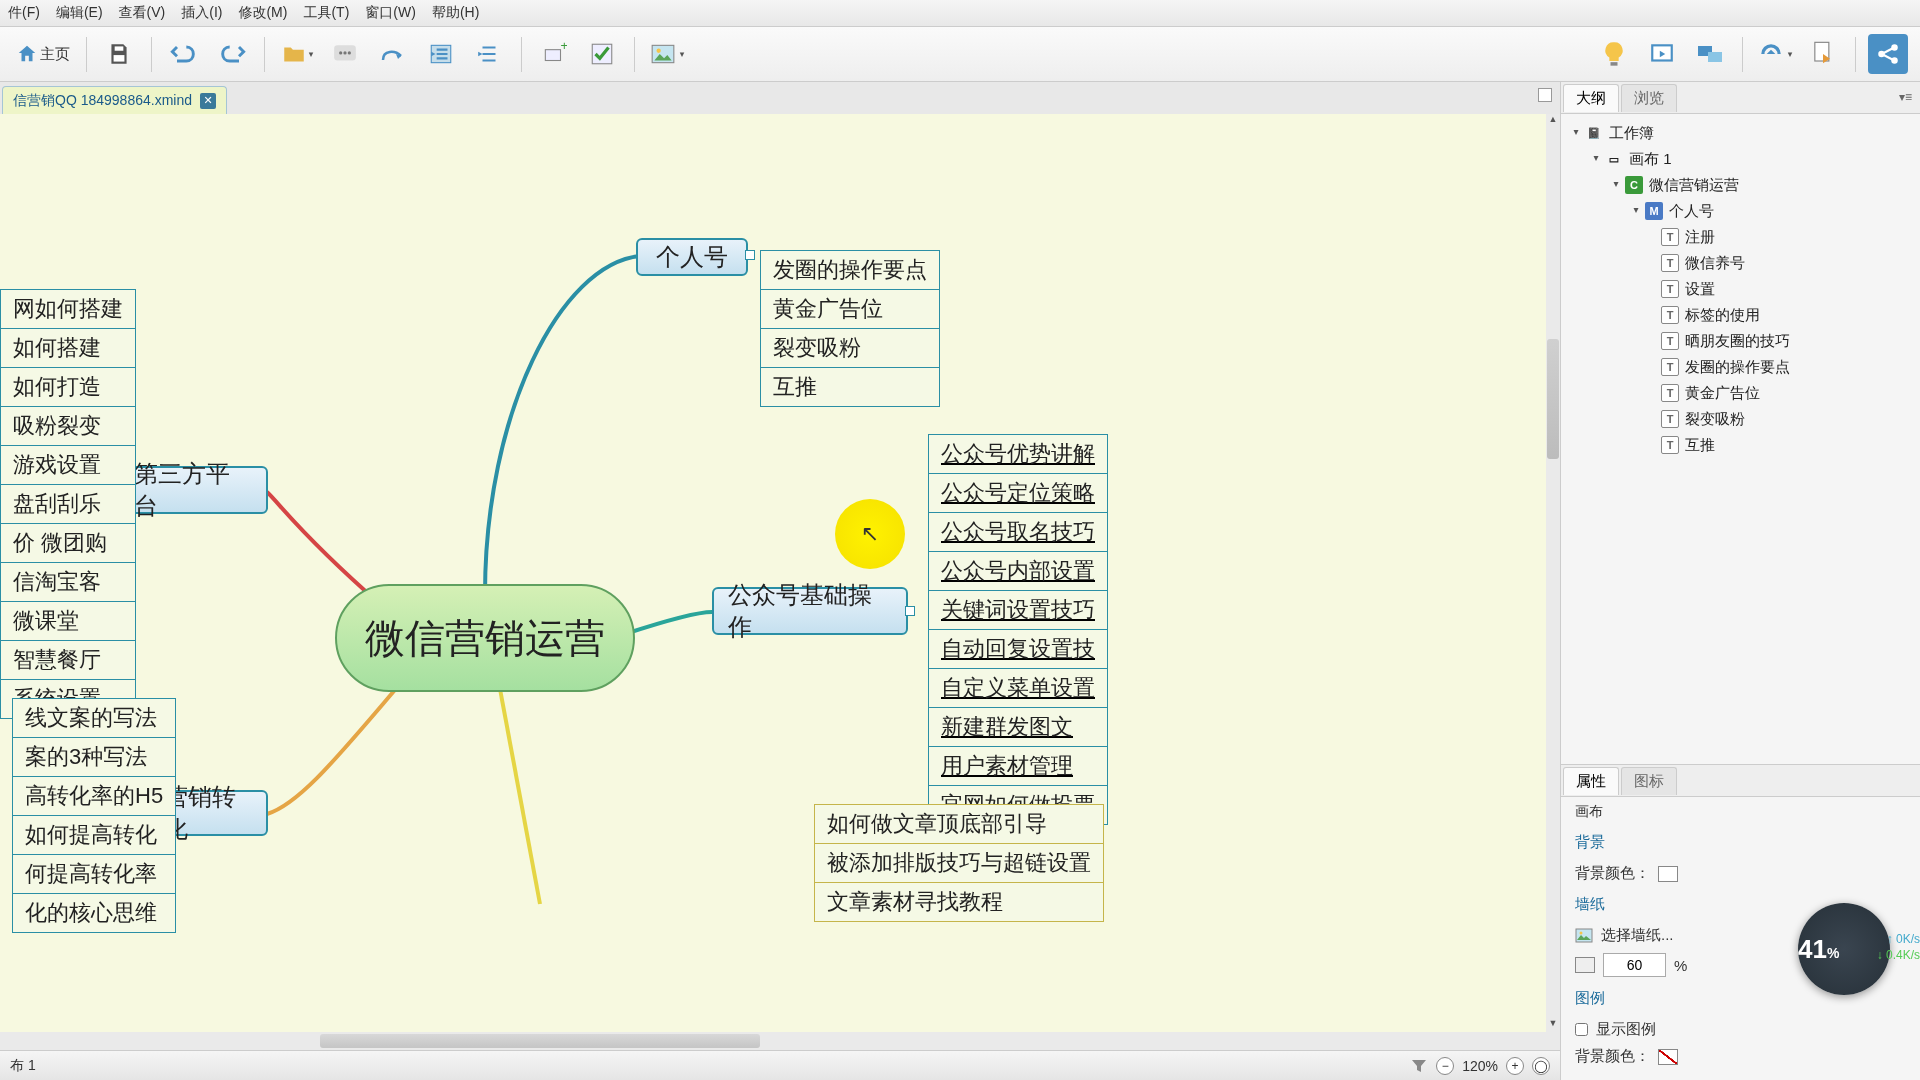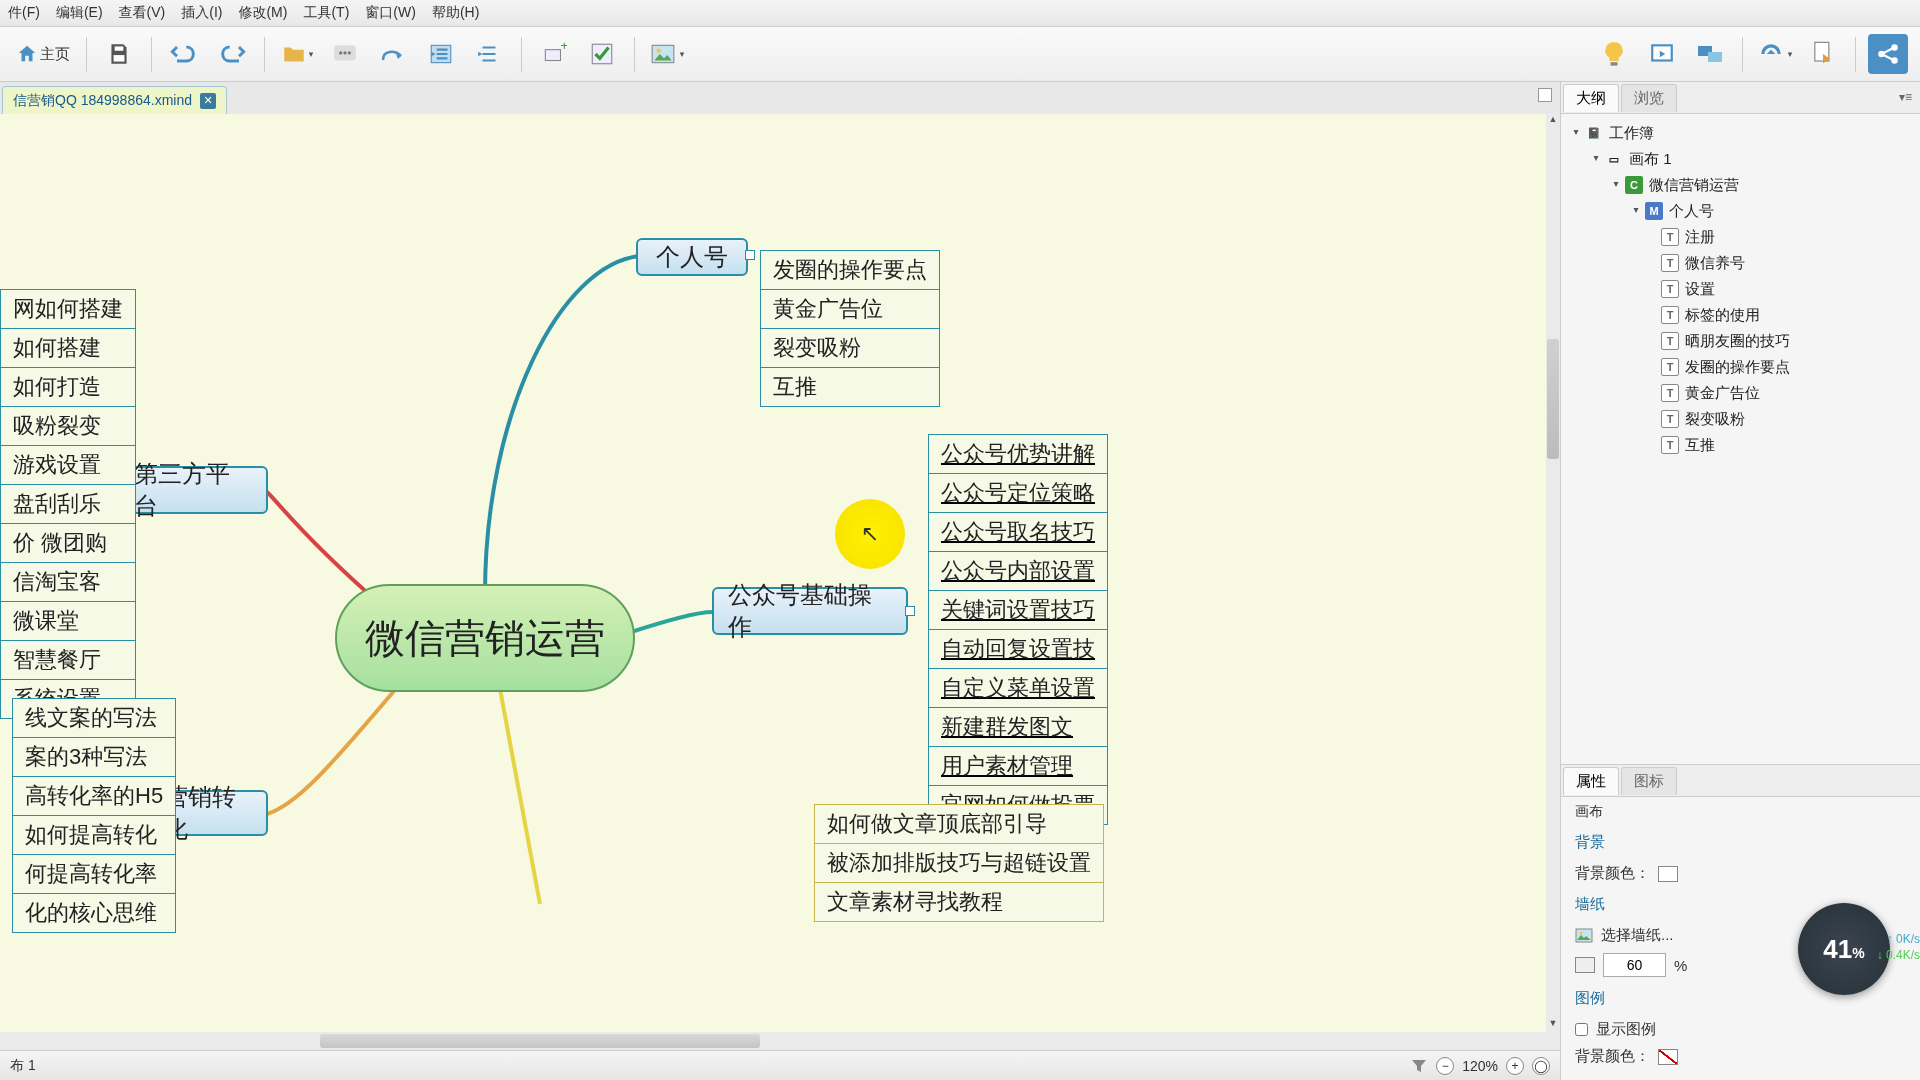--- a/index.html
+++ b/index.html
@@ -61,21 +61,21 @@
 .props { border-top: 1px solid #ccc; padding-bottom: 10px; position: relative; }
 .props .panel-tabs { border-top: none; }
 .props .section { padding: 8px 14px; font-size: 15px; color: #1a6a9a; }
 .props .row { display: flex; align-items: center; padding: 4px 14px; font-size: 15px; color: #333; gap: 8px; }
 .swatch { width: 20px; height: 16px; border: 1px solid #888; background: #fff; }
 .swatch.cross { position: relative; }
 .swatch.cross::after { content: ""; position: absolute; left: 0; top: 0; right: 0; bottom: 0; background: linear-gradient(to top right, transparent 45%, #c00 46%, #c00 54%, transparent 55%); }
 .props input[type=text] { width: 63px; height: 24px; border: 1px solid #aaa; text-align: center; font-size: 14px; }
 .pic { width: 18px; height: 18px; }
 
-.netmon { position: absolute; right: 30px; bottom: 85px; width: 92px; height: 92px; border-radius: 50%; background: radial-gradient(#3a4550, #263038); color: #fff; display: flex; flex-direction: column; align-items: center; justify-content: center; font-size: 11px; box-shadow: 0 2px 8px rgba(0,0,0,0.4); }
+.netmon { position: absolute; right: 30px; bottom: 85px; width: 92px; height: 92px; border-radius: 50%; background: radial-gradient(#3a4550, #263038); color: #fff; display: flex; flex-direction: column; justify-content: center; font-size: 11px; box-shadow: 0 2px 8px rgba(0,0,0,0.4); }
 .netmon .pct { font-size: 26px; font-weight: bold; }
 .netmon .pct small { font-size: 14px; }
 .netmon .speeds { position: absolute; right: -30px; top: 28px; font-size: 12px; line-height: 16px; text-align: right; color: #ccc; }
 .netmon .up { color: #4ac; }
 .netmon .down { color: #5c5; }
 
 .vscroll { position: absolute; right: 0; top: 32px; bottom: 48px; width: 14px; background: #eaeaea; }
 .vscroll .thumb { position: absolute; left: 1px; right: 1px; top: 225px; height: 120px; background: linear-gradient(#d0d0d0, #bcbcbc); border-radius: 3px; }
 .vscroll .arr { position: absolute; left: 0; right: 0; height: 14px; text-align: center; font-size: 9px; color: #555; }
 </style>

